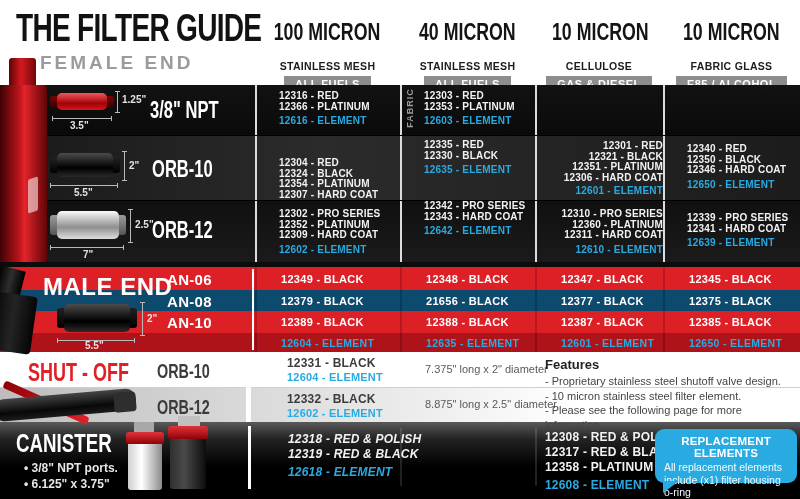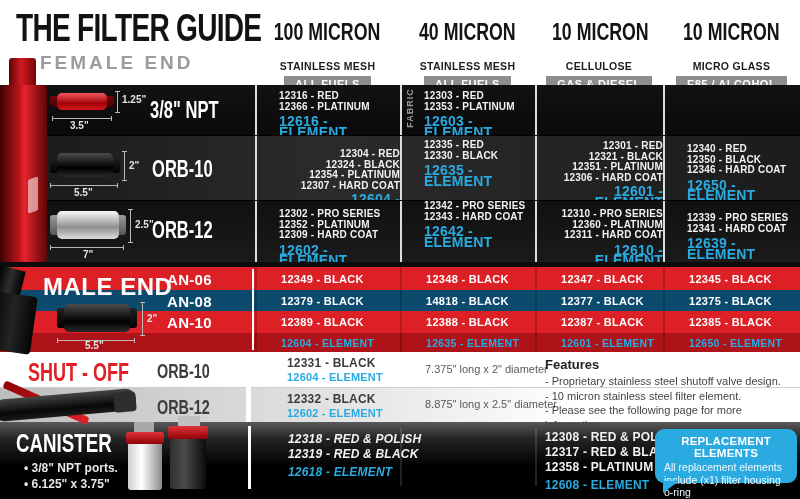--- a/index.html
+++ b/index.html
@@ -31,21 +31,21 @@
   .female{position:absolute;left:0;top:85px;width:800px;height:177px;background:#0d0d0d;}
   .frow{position:relative;display:flex;width:800px;}
   .frow+.frow{border-top:1px solid #000;}
   .r1{height:50px;background:linear-gradient(180deg,#121212,#0a0a0a);}
   .r2{height:64px;background:linear-gradient(90deg,#191919,#2b2b2b 40%,#1c1c1c);}
   .r3{height:62px;background:linear-gradient(180deg,#101010,#1b1b1b);}
   .flabel{position:relative;width:255px;flex:none;}
   .fcell{position:relative;flex:none;box-sizing:border-box;border-left:2px solid #dcdcdc;padding:6px 0 0 22px;}
   .w1{width:145px;} .w2{width:135px;} .w3{width:128px;text-align:right;} .w4{width:137px;}
   .parts{white-space:pre-line;font-size:10px;line-height:10.5px;font-weight:bold;color:#f2f2f2;letter-spacing:.2px;}
-  .elems{white-space:pre-line;font-size:14px;line-height:10.5px;font-weight:bold;color:#29ABE2;margin-top:4px;letter-spacing:.2px;}
+  .elems{white-space:pre-line;font-size:10px;line-height:10.5px;font-weight:bold;color:#29ABE2;margin-top:4px;letter-spacing:.2px;}
   .rlabel{position:absolute;font-size:23px;color:#fff;letter-spacing:0;}
   .dimtxt{position:absolute;font-size:10px;font-weight:bold;color:#e3e3e3;}
   .dim-l{position:absolute;height:5px;border-left:1px solid #b9b9b9;border-right:1px solid #b9b9b9;
      background:linear-gradient(#b9b9b9,#b9b9b9) center/100% 1px no-repeat;}
   .dim-v{position:absolute;width:5px;border-top:1px solid #b9b9b9;border-bottom:1px solid #b9b9b9;
      background:linear-gradient(#b9b9b9,#b9b9b9) center/1px 100% no-repeat;}
   .filt{position:absolute;border-radius:5px;}
   .filt .cap{position:absolute;top:15%;height:70%;width:7px;}
   .filt .cap.l{left:-7px;border-radius:3px 0 0 3px;}
   .filt .cap.r{right:-7px;border-radius:0 3px 3px 0;}
@@ -144,21 +144,21 @@
       <div class="media">STAINLESS MESH</div>
       <div class="badge">ALL FUELS</div>
     </div>
     <div class="colhead" style="left:535px;width:128px;">
       <div class="micron"><span class="cndc">10 MICRON</span></div>
       <div class="media">CELLULOSE</div>
       <div class="badge">GAS &amp; DIESEL</div>
     </div>
     <div class="colhead" style="left:663px;width:137px;">
       <div class="micron"><span class="cndc">10 MICRON</span></div>
-      <div class="media">MICRO GLASS</div>
+      <div class="media">FABRIC GLASS</div>
       <div class="badge">E85 / ALCOHOL</div>
     </div>
   </div>
 
   <div class="bigred">
     <div class="neck"></div>
     <div class="bodyc"></div>
     <div class="glint"></div>
   </div>
 
@@ -196,21 +196,21 @@
         <div class="filt blk-mini" style="left:57px;top:17px;width:56px;height:24px;">
             <div class="cap l"></div>
             <div class="cap r"></div>
           </div>
         <div class="dim-v" style="left:122px;top:15px;height:28px;"></div>
         <span class="dimtxt" style="left:129px;top:24px;">2"</span>
         <div class="dim-l" style="left:50px;top:47px;width:66px;"></div>
         <span class="dimtxt" style="left:74px;top:51px;">5.5"</span>
         <span class="rlabel cnd" style="left:152px;top:20px;">ORB-10</span>
       </div>
-      <div class="fcell w1" style="padding-top:13px;text-align:right;">
+      <div class="fcell w1" style="padding-top:22px;">
         <div class="parts">12304 - RED
 12324 - BLACK
 12354 - PLATINUM
 12307 - HARD COAT</div>
         <div class="elems" style="margin-top:3px;">12604 - ELEMENT
 12614 - CRIMP ELEMENT</div>
       </div>
       <div class="fcell w2" style="padding-top:4px;">
         <div class="parts">12335 - RED
 12330 - BLACK</div>
@@ -274,21 +274,21 @@
     <div class="mband b1">
       <span class="an">AN-06</span>
       <div class="mcell">12349 - BLACK</div>
       <div class="mcell">12348 - BLACK</div>
       <div class="mcell">12347 - BLACK</div>
       <div class="mcell">12345 - BLACK</div>
     </div>
     <div class="mband b2">
       <span class="an">AN-08</span>
       <div class="mcell">12379 - BLACK</div>
-      <div class="mcell">14818 - BLACK</div>
+      <div class="mcell">21656 - BLACK</div>
       <div class="mcell">12377 - BLACK</div>
       <div class="mcell">12375 - BLACK</div>
     </div>
     <div class="mband b3">
       <span class="an">AN-10</span>
       <div class="mcell">12389 - BLACK</div>
       <div class="mcell">12388 - BLACK</div>
       <div class="mcell">12387 - BLACK</div>
       <div class="mcell">12385 - BLACK</div>
     </div>

